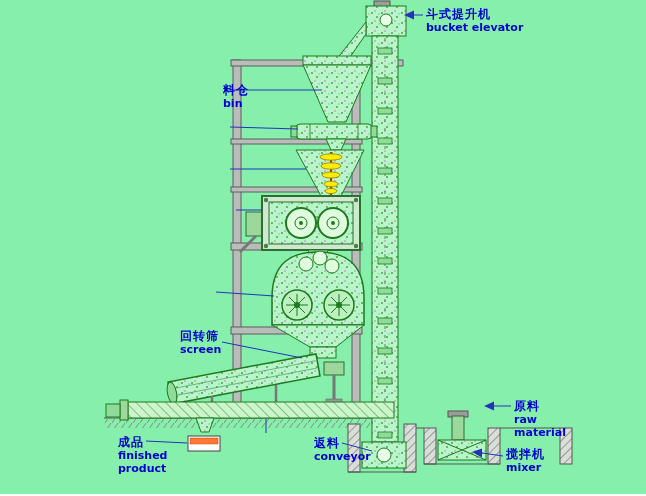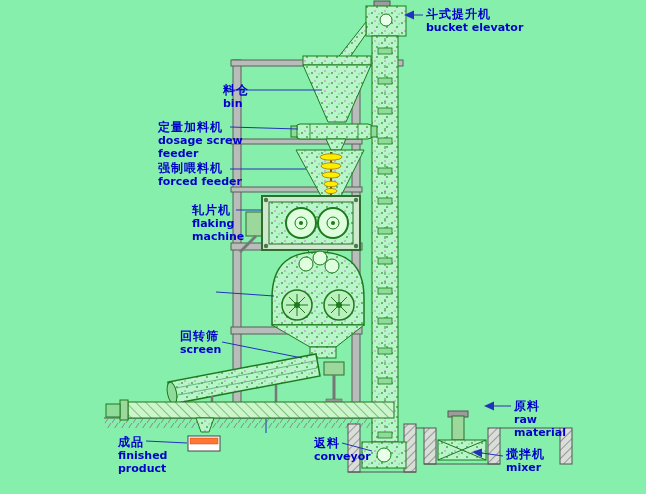--- a/index.html
+++ b/index.html
@@ -223,36 +223,22 @@
 <div class="label" style="left:426px; top:7px;">
   <div class="zh">斗式提升机</div>
   <div class="en">bucket elevator</div>
 </div>
 
 <div class="label" style="left:198px; top:83px;margin-left:25px;">
   <div class="zh">料仓</div>
   <div class="en">bin</div>
 </div>
 
-<div class="label" style="left:158px; top:120px;">
-  <div class="zh">定量加料机</div>
-  <div class="en">dosage screw</div>
-  <div class="en">feeder</div>
-</div>
-
-<div class="label" style="left:158px; top:161px;">
-  <div class="zh">强制喂料机</div>
-  <div class="en">forced feeder</div>
-</div>
-
-<div class="label" style="left:192px; top:203px;">
-  <div class="zh">轧片机</div>
-  <div class="en">flaking</div>
-  <div class="en">machine</div>
-</div>
+
+
 
 
 <div class="label" style="left:180px; top:329px;">
   <div class="zh">回转筛</div>
   <div class="en">screen</div>
 </div>
 
 <div class="label" style="left:514px; top:399px;">
   <div class="zh">原料</div>
   <div class="en">raw</div>

